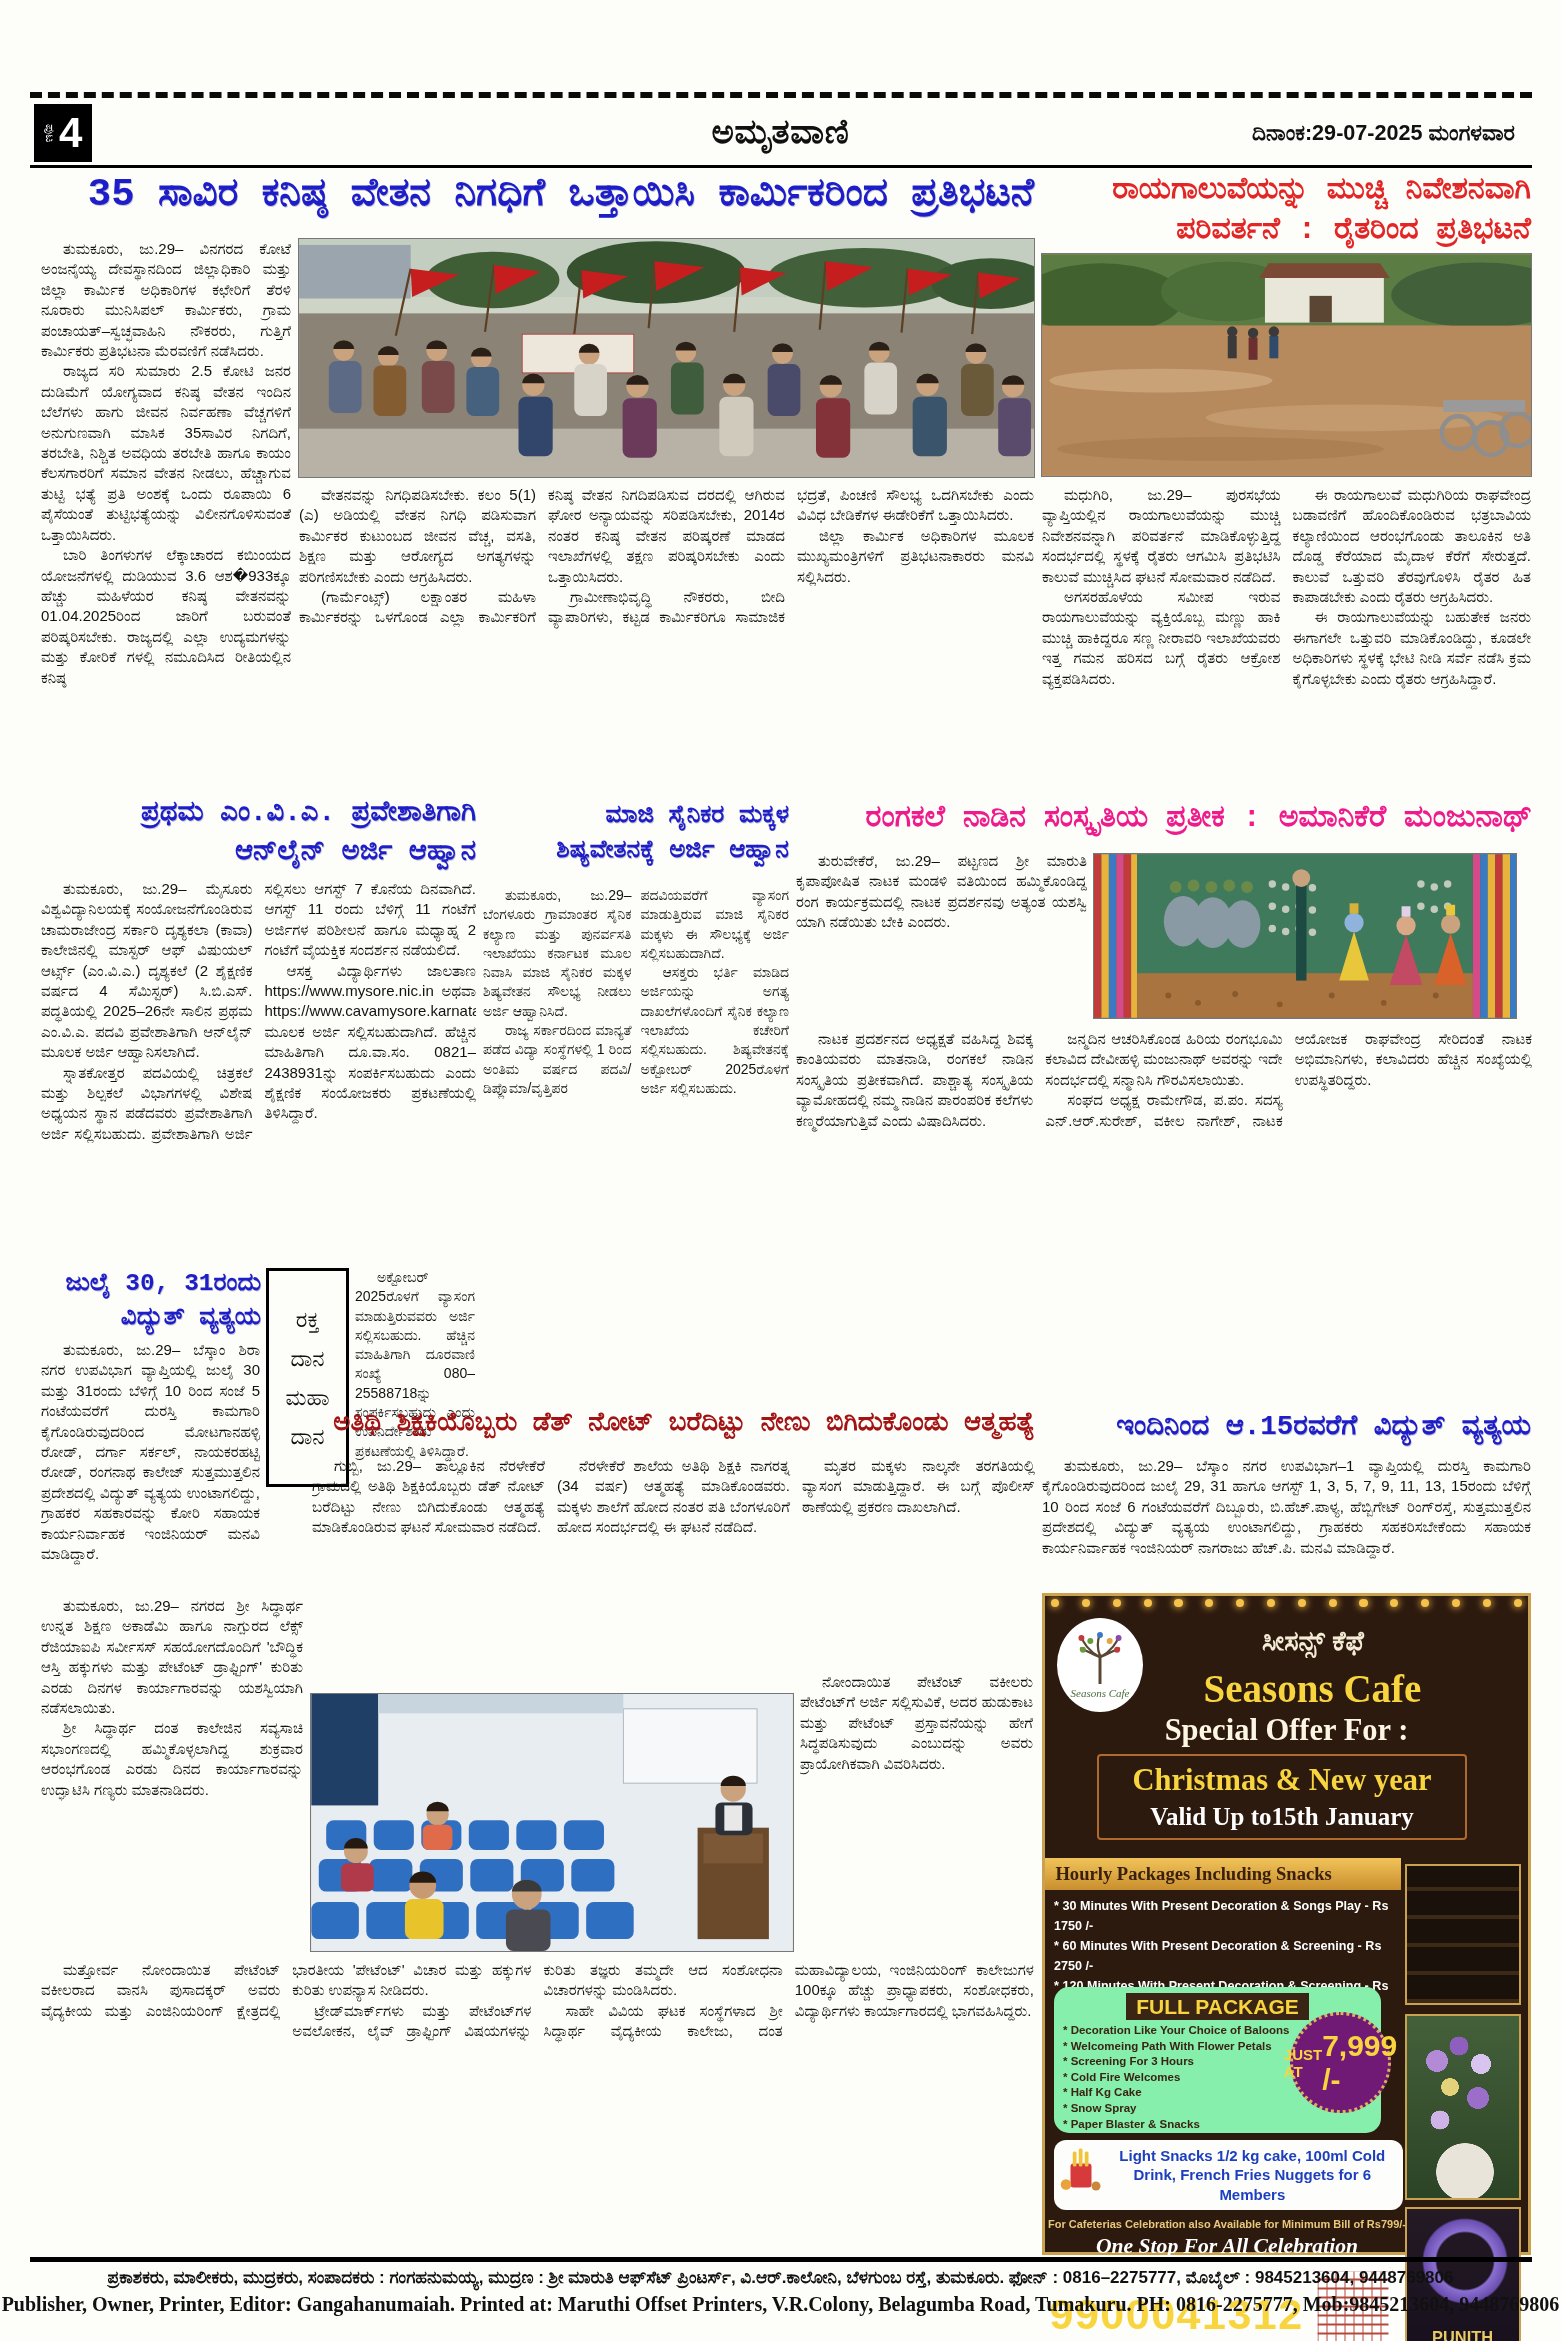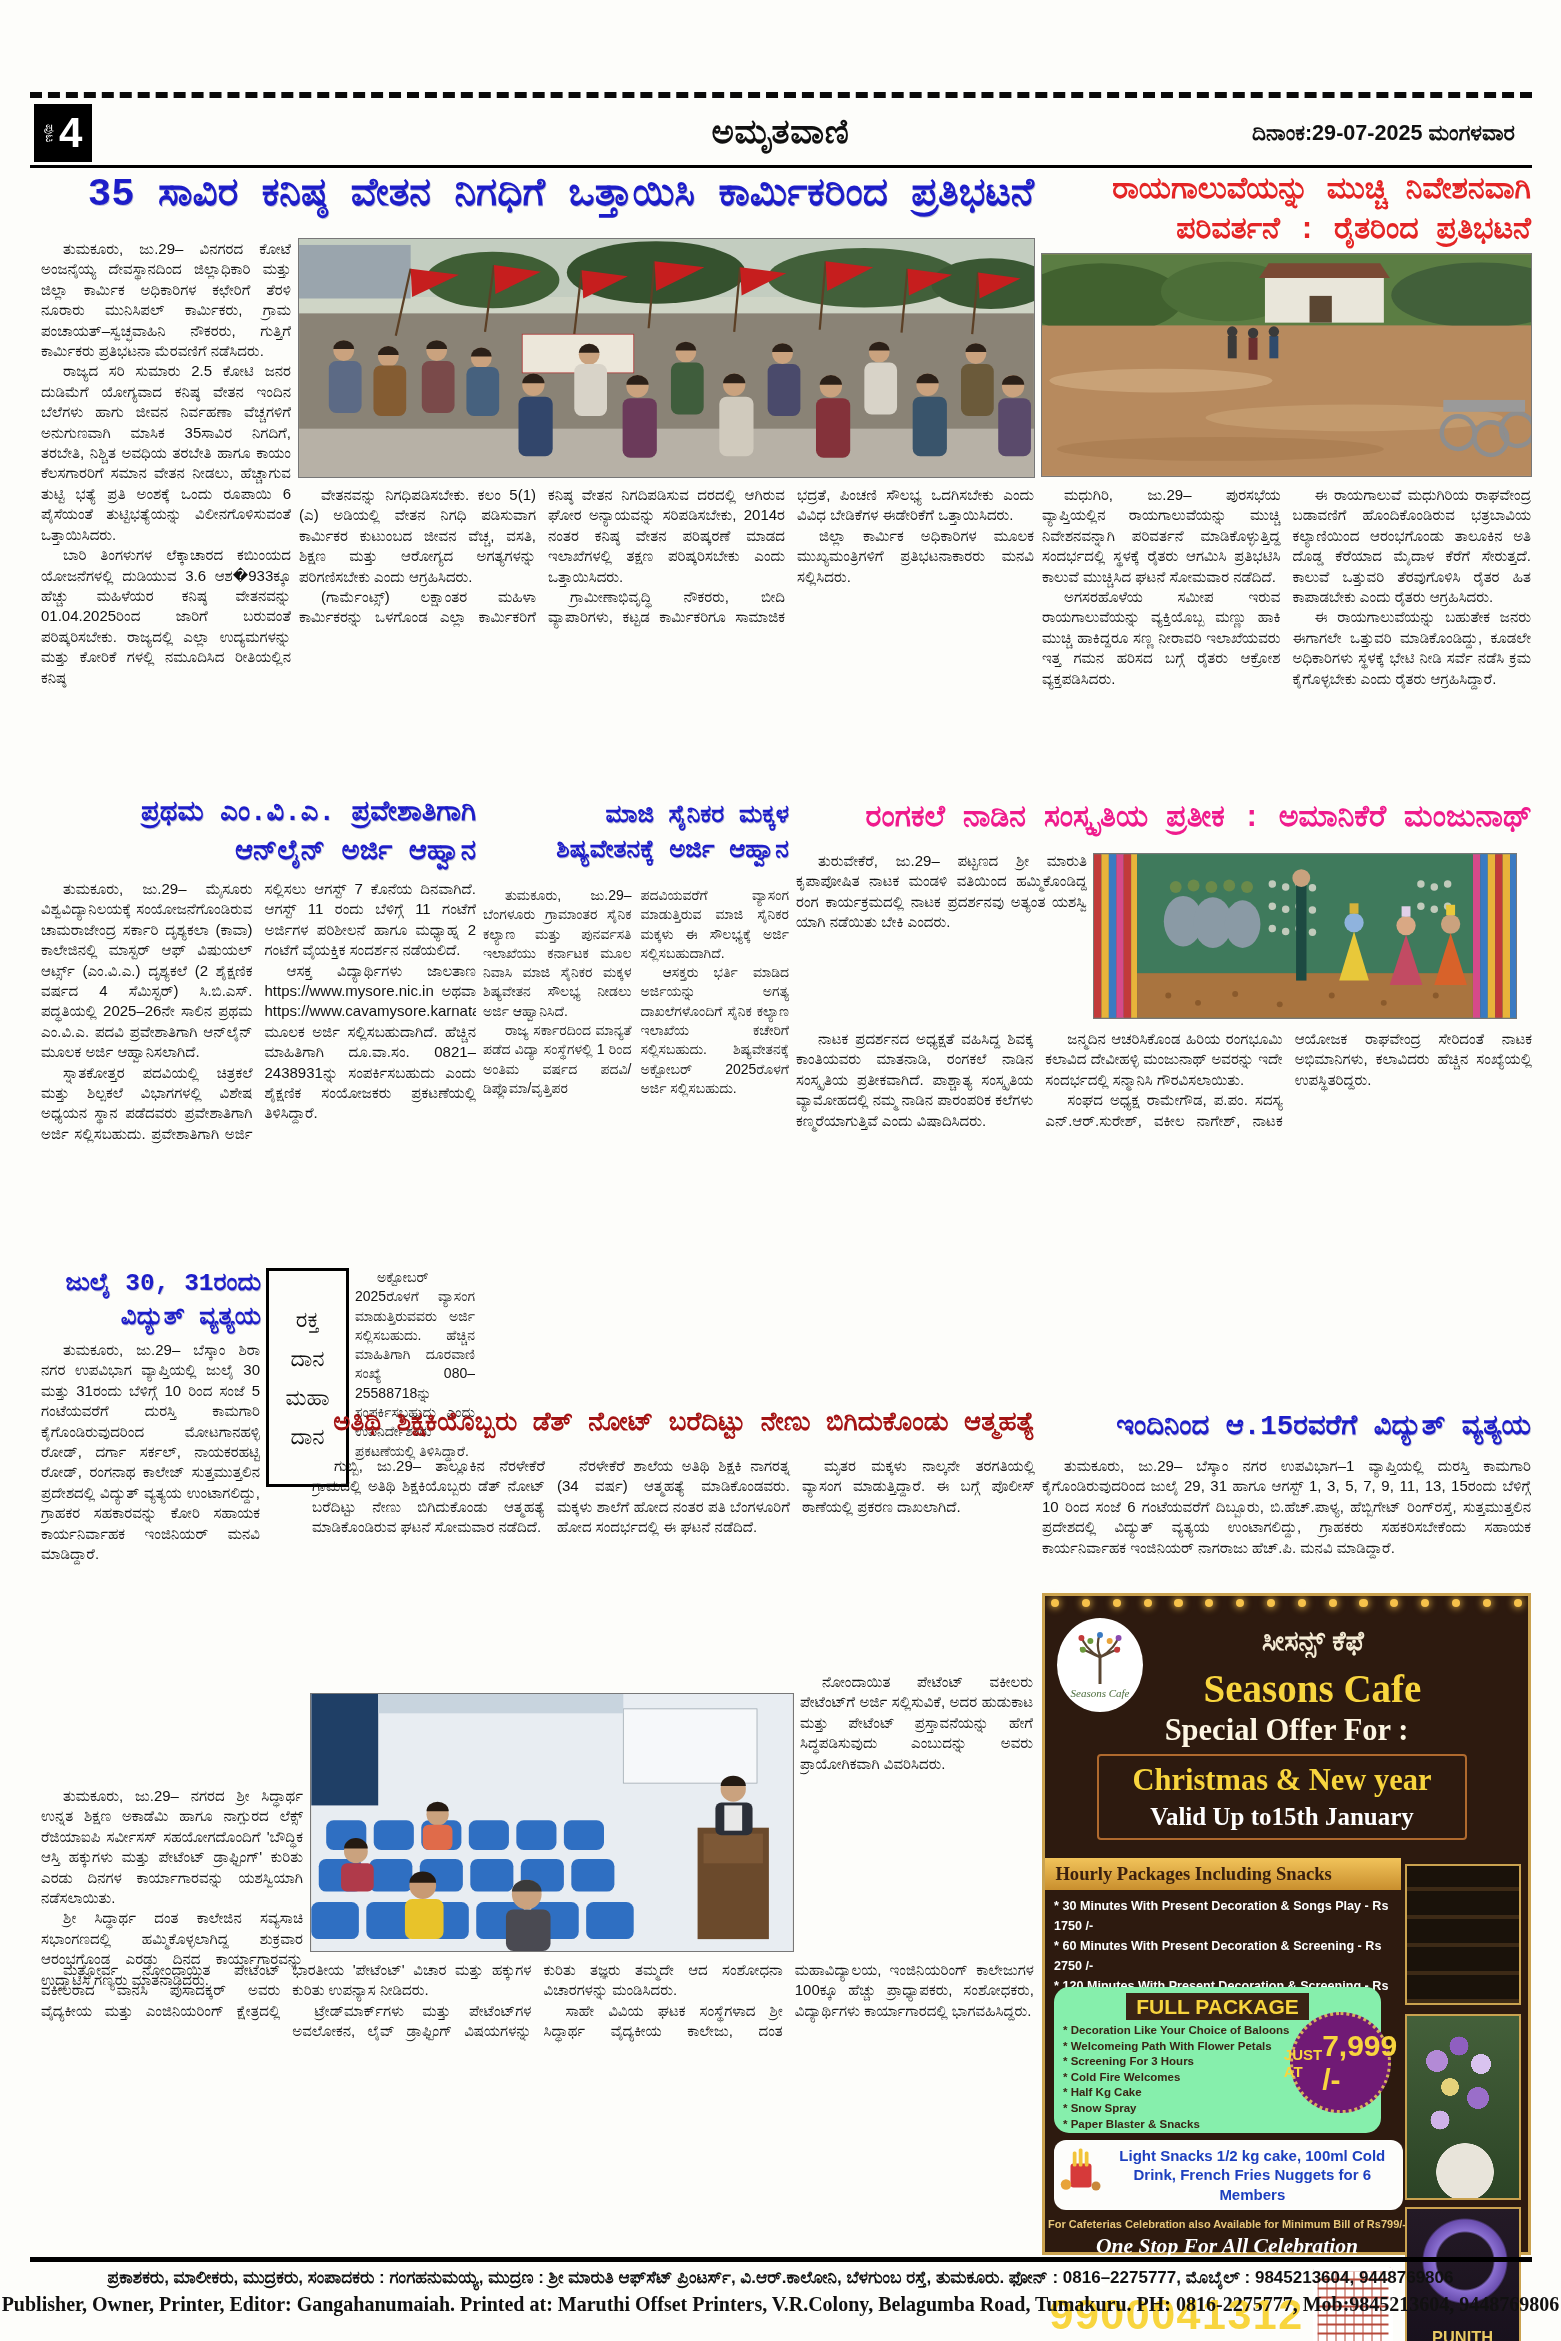--- a/index.html
+++ b/index.html
@@ -381,21 +381,21 @@
     <p>ಗುಬ್ಬಿ, ಜು.29– ತಾಲ್ಲೂಕಿನ ನೆರಳೇಕೆರೆ ಗ್ರಾಮದಲ್ಲಿ ಅತಿಥಿ ಶಿಕ್ಷಕಿಯೊಬ್ಬರು ಡೆತ್ ನೋಟ್ ಬರೆದಿಟ್ಟು ನೇಣು ಬಿಗಿದುಕೊಂಡು ಆತ್ಮಹತ್ಯೆ ಮಾಡಿಕೊಂಡಿರುವ ಘಟನೆ ಸೋಮವಾರ ನಡೆದಿದೆ.</p>
     <p>ನೆರಳೇಕೆರೆ ಶಾಲೆಯ ಅತಿಥಿ ಶಿಕ್ಷಕಿ ನಾಗರತ್ನ (34 ವರ್ಷ) ಆತ್ಮಹತ್ಯೆ ಮಾಡಿಕೊಂಡವರು. ಮಕ್ಕಳು ಶಾಲೆಗೆ ಹೋದ ನಂತರ ಪತಿ ಬೆಂಗಳೂರಿಗೆ ಹೋದ ಸಂದರ್ಭದಲ್ಲಿ ಈ ಘಟನೆ ನಡೆದಿದೆ.</p>
     <p>ಮೃತರ ಮಕ್ಕಳು ನಾಲ್ಕನೇ ತರಗತಿಯಲ್ಲಿ ವ್ಯಾಸಂಗ ಮಾಡುತ್ತಿದ್ದಾರೆ. ಈ ಬಗ್ಗೆ ಪೊಲೀಸ್ ಠಾಣೆಯಲ್ಲಿ ಪ್ರಕರಣ ದಾಖಲಾಗಿದೆ.</p>
   </div>
 
   <div class="abs hl hl-blue" style="left:1042px;top:1411px;width:489px;font-size:27.5px;">ಇಂದಿನಿಂದ ಆ.15ರವರೆಗೆ ವಿದ್ಯುತ್ ವ್ಯತ್ಯಯ</div>
   <div class="abs body-txt" style="left:1042px;top:1456px;width:489px;height:132px;overflow:hidden;">
     <p>ತುಮಕೂರು, ಜು.29– ಬೆಸ್ಕಾಂ ನಗರ ಉಪವಿಭಾಗ–1 ವ್ಯಾಪ್ತಿಯಲ್ಲಿ ದುರಸ್ತಿ ಕಾಮಗಾರಿ ಕೈಗೊಂಡಿರುವುದರಿಂದ ಜುಲೈ 29, 31 ಹಾಗೂ ಆಗಸ್ಟ್ 1, 3, 5, 7, 9, 11, 13, 15ರಂದು ಬೆಳಿಗ್ಗೆ 10 ರಿಂದ ಸಂಜೆ 6 ಗಂಟೆಯವರೆಗೆ ದಿಬ್ಬೂರು, ಬಿ.ಹೆಚ್.ಪಾಳ್ಯ, ಹೆಬ್ಬಿಗೇಟ್ ರಿಂಗ್‌ರಸ್ತೆ, ಸುತ್ತಮುತ್ತಲಿನ ಪ್ರದೇಶದಲ್ಲಿ ವಿದ್ಯುತ್ ವ್ಯತ್ಯಯ ಉಂಟಾಗಲಿದ್ದು, ಗ್ರಾಹಕರು ಸಹಕರಿಸಬೇಕೆಂದು ಸಹಾಯಕ ಕಾರ್ಯನಿರ್ವಾಹಕ ಇಂಜಿನಿಯರ್ ನಾಗರಾಜು ಹೆಚ್.ಪಿ. ಮನವಿ ಮಾಡಿದ್ದಾರೆ.</p>
   </div>
 
-  <div class="abs body-txt" style="left:41px;top:1786px;width:262px;height:257px;overflow:hidden;">
+  <div class="abs body-txt" style="left:41px;top:1596px;width:262px;height:257px;overflow:hidden;">
     <p>ತುಮಕೂರು, ಜು.29– ನಗರದ ಶ್ರೀ ಸಿದ್ಧಾರ್ಥ ಉನ್ನತ ಶಿಕ್ಷಣ ಅಕಾಡೆಮಿ ಹಾಗೂ ನಾಗ್ಪುರದ ಲೆಕ್ಸ್ ರೆಜಿಯಾಐಪಿ ಸರ್ವೀಸಸ್ ಸಹಯೋಗದೊಂದಿಗೆ 'ಬೌದ್ಧಿಕ ಆಸ್ತಿ ಹಕ್ಕುಗಳು ಮತ್ತು ಪೇಟೆಂಟ್ ಡ್ರಾಫ್ಟಿಂಗ್' ಕುರಿತು ಎರಡು ದಿನಗಳ ಕಾರ್ಯಾಗಾರವನ್ನು ಯಶಸ್ವಿಯಾಗಿ ನಡೆಸಲಾಯಿತು.</p>
     <p>ಶ್ರೀ ಸಿದ್ಧಾರ್ಥ ದಂತ ಕಾಲೇಜಿನ ಸವ್ಯಸಾಚಿ ಸಭಾಂಗಣದಲ್ಲಿ ಹಮ್ಮಿಕೊಳ್ಳಲಾಗಿದ್ದ ಶುಕ್ರವಾರ ಆರಂಭಗೊಂಡ ಎರಡು ದಿನದ ಕಾರ್ಯಾಗಾರವನ್ನು ಉದ್ಘಾಟಿಸಿ ಗಣ್ಯರು ಮಾತನಾಡಿದರು.</p>
   </div>
 
   <svg class="abs photo photo-frame" style="left:311px;top:1694px;" width="482" height="257" viewBox="0 0 648 346">
     <rect width="648" height="346" fill="#e8edf2"></rect>
     <rect x="0" y="0" width="90" height="150" fill="#1f3f66"></rect>
     <rect x="420" y="20" width="180" height="100" fill="#f6f8fa" stroke="#9aa5ad"></rect>
     <rect x="90" y="0" width="330" height="26" fill="#c8d4de"></rect>
 

